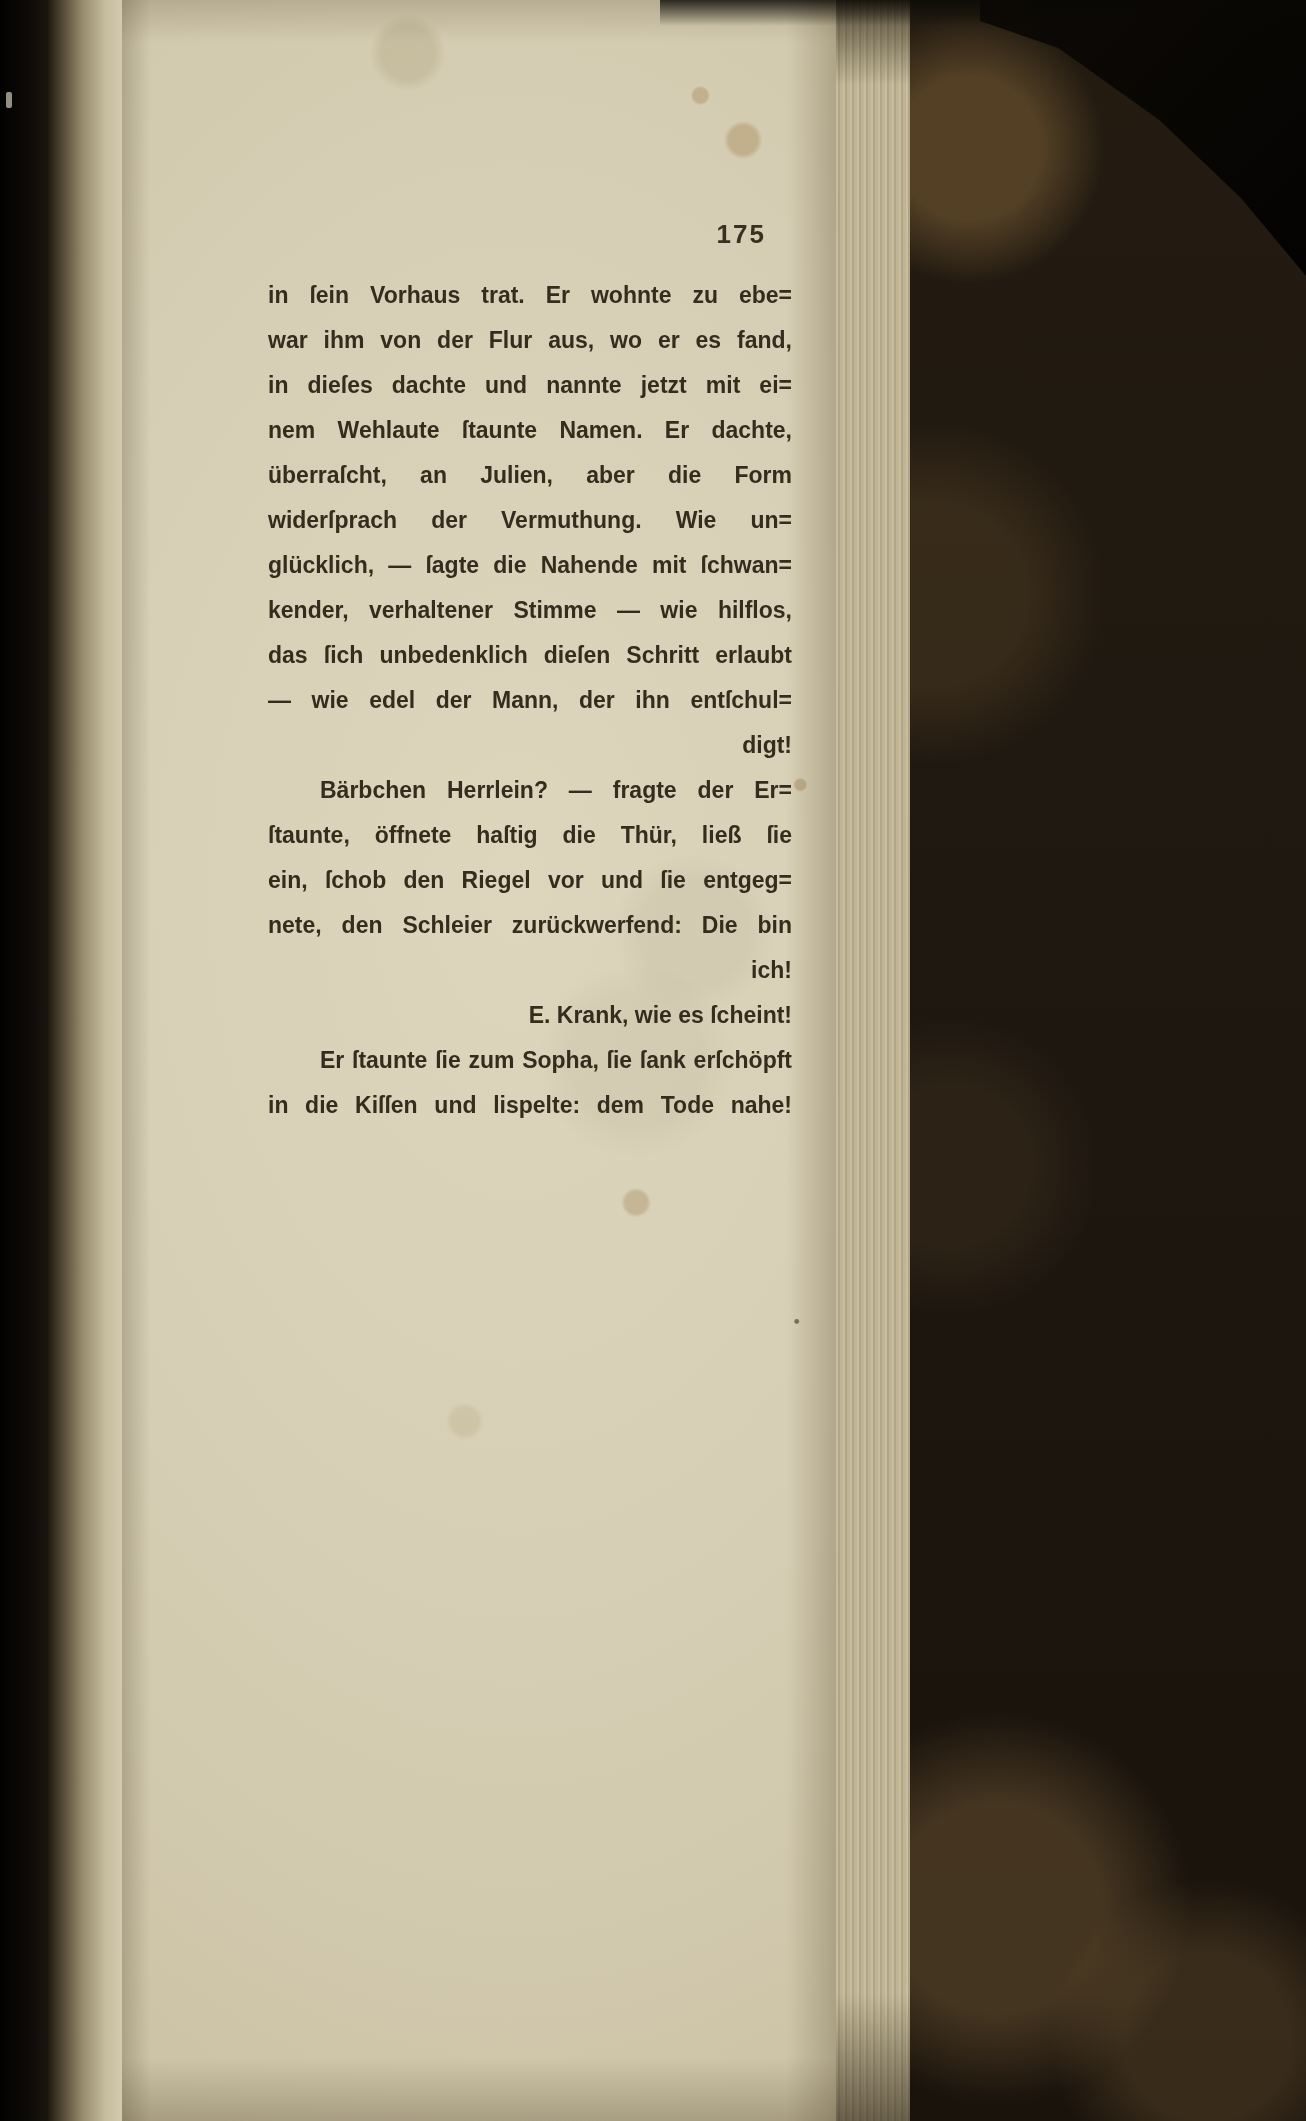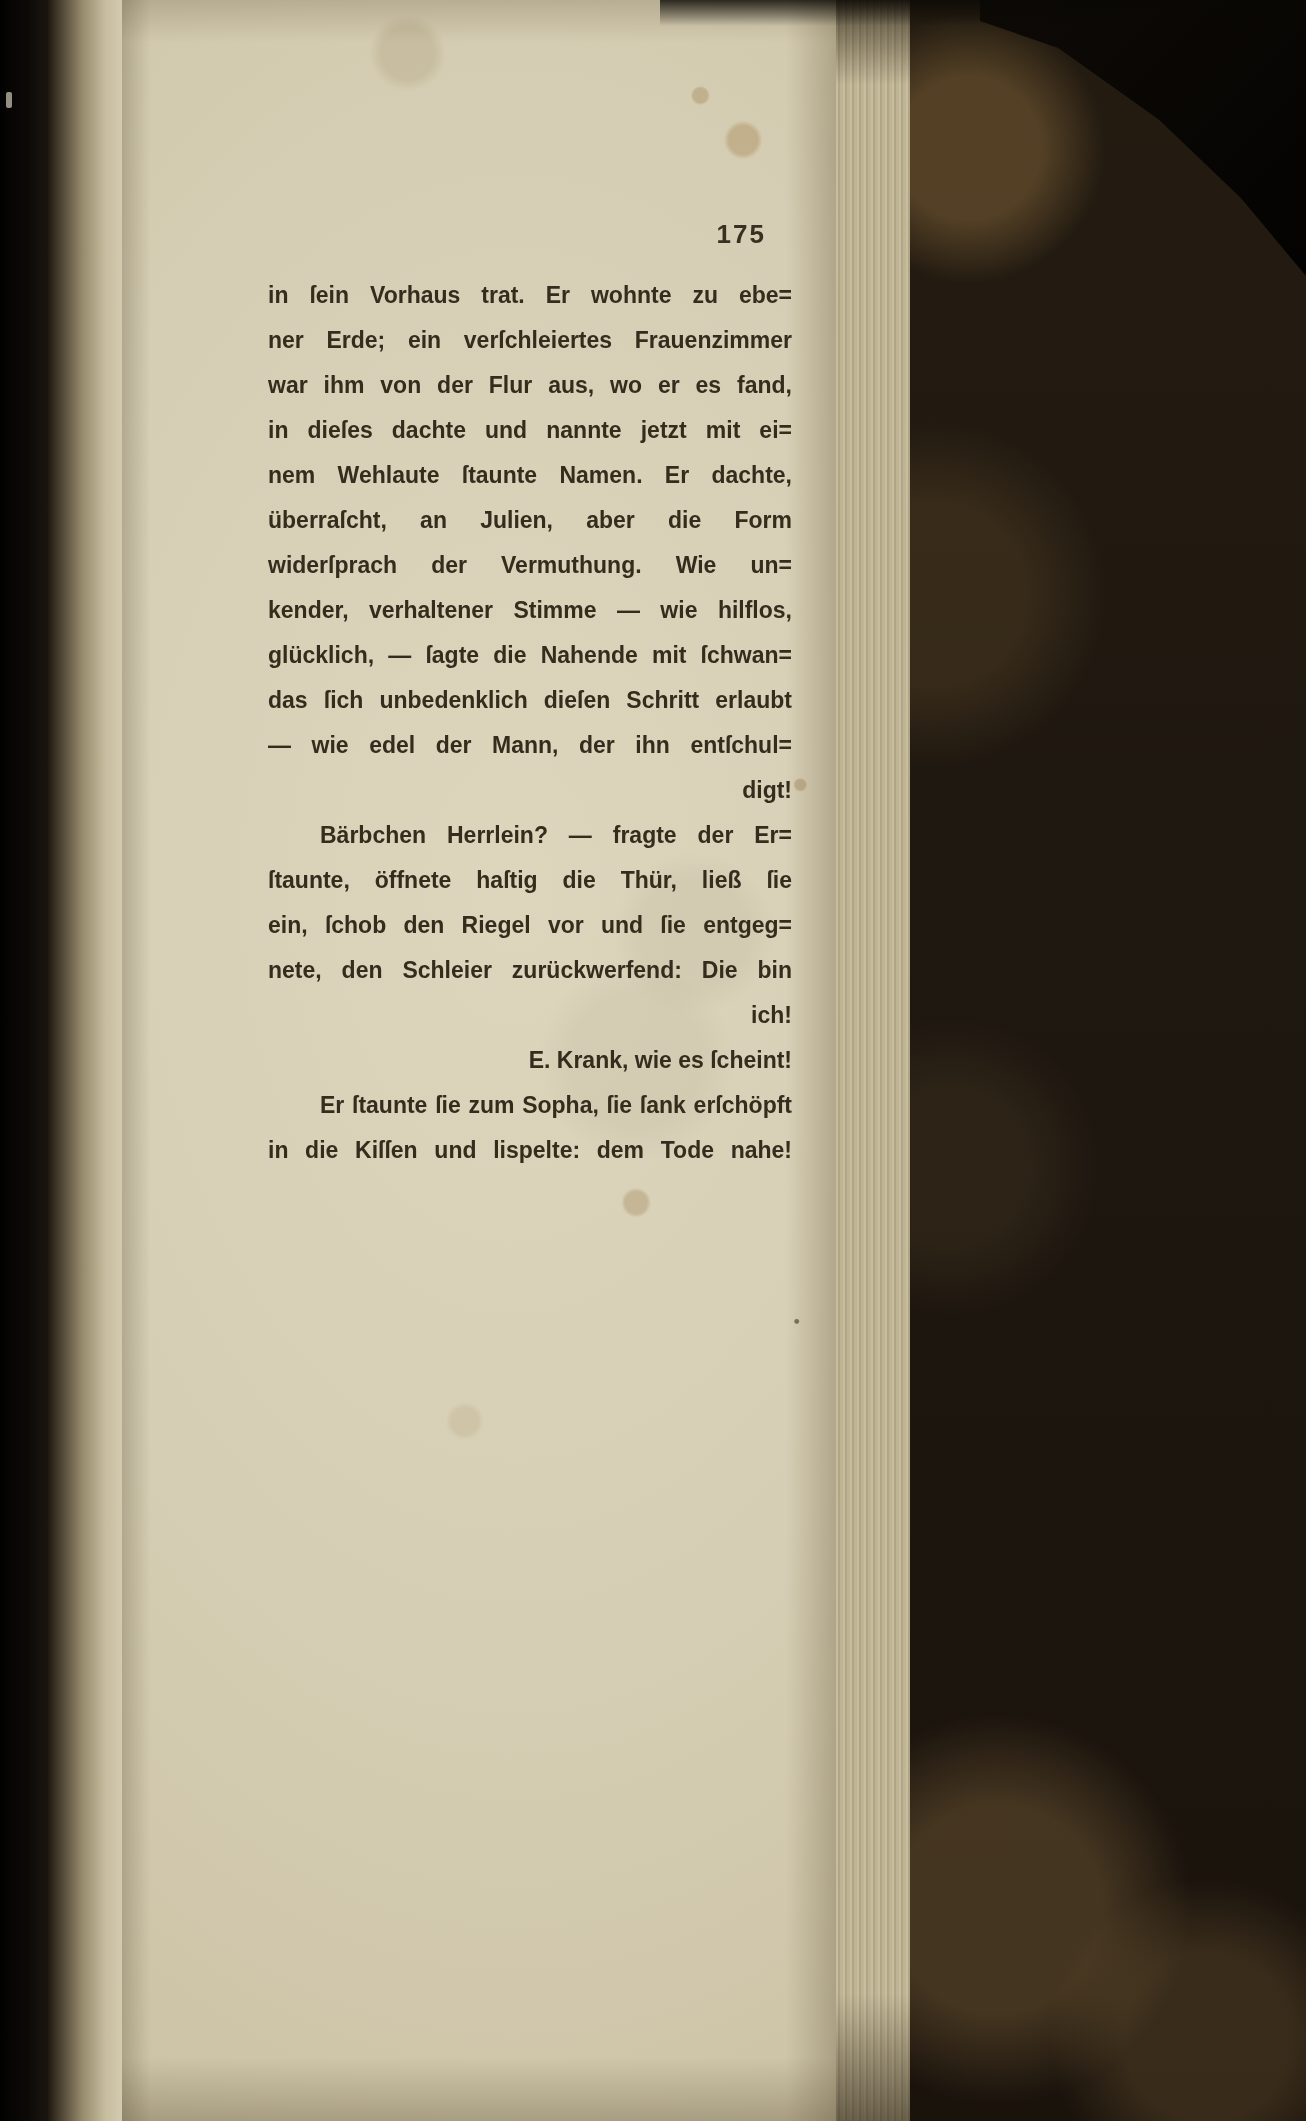--- a/index.html
+++ b/index.html
@@ -105,28 +105,27 @@
   <div class="gutter"></div>
 
   <div class="page">
     <div class="page-shading"></div>
     <div class="stains"></div>
 
     <div class="text-block">
       <div class="pagenum">175</div>
 
       <div class="line j">in ſein Vorhaus trat. Er wohnte zu ebe=</div>
-      <div class="line j">ner Erde; ein verſchleiertes Frauenzimmer</div>
       <div class="line j">war ihm von der Flur aus, wo er es fand,</div>
       <div class="line j">in dieſes dachte und nannte jetzt mit ei=</div>
       <div class="line j">nem Wehlaute ſtaunte Namen. Er dachte,</div>
       <div class="line j">überraſcht, an Julien, aber die Form</div>
       <div class="line j">widerſprach der Vermuthung. Wie un=</div>
+      <div class="line j">glücklich, — ſagte die Nahende mit ſchwan=</div>
       <div class="line j">kender, verhaltener Stimme — wie hilflos,</div>
-      <div class="line j">glücklich, — ſagte die Nahende mit ſchwan=</div>
       <div class="line j">das ſich unbedenklich dieſen Schritt erlaubt</div>
       <div class="line j">— wie edel der Mann, der ihn entſchul=</div>
       <div class="line last">digt!</div>
 
       <div class="line j ind">Bärbchen Herrlein? — fragte der Er=</div>
       <div class="line j">ſtaunte, öffnete haſtig die Thür, ließ ſie</div>
       <div class="line j">ein, ſchob den Riegel vor und ſie entgeg=</div>
       <div class="line j">nete, den Schleier zurückwerfend: Die bin</div>
       <div class="line last">ich!</div>
 

